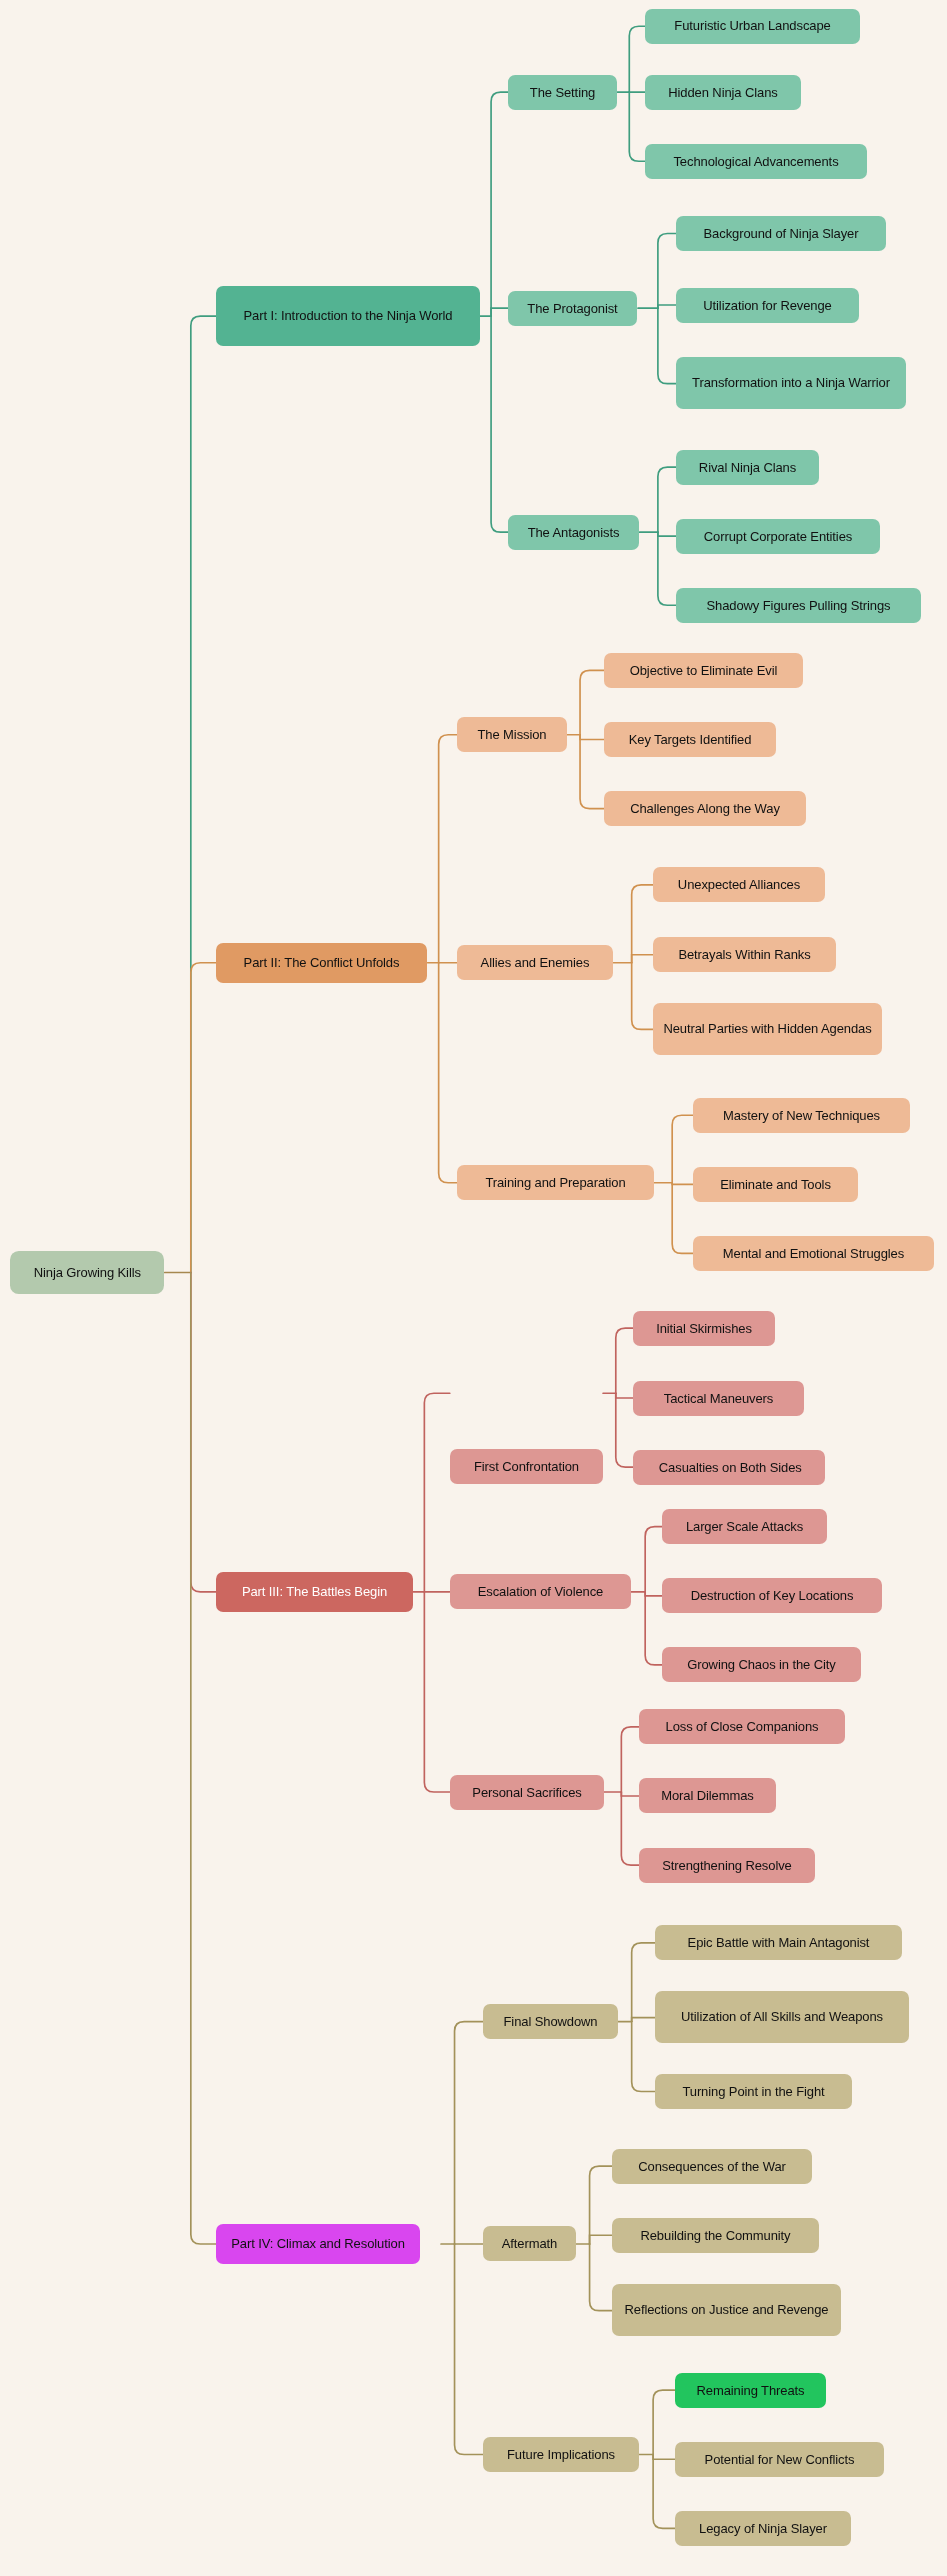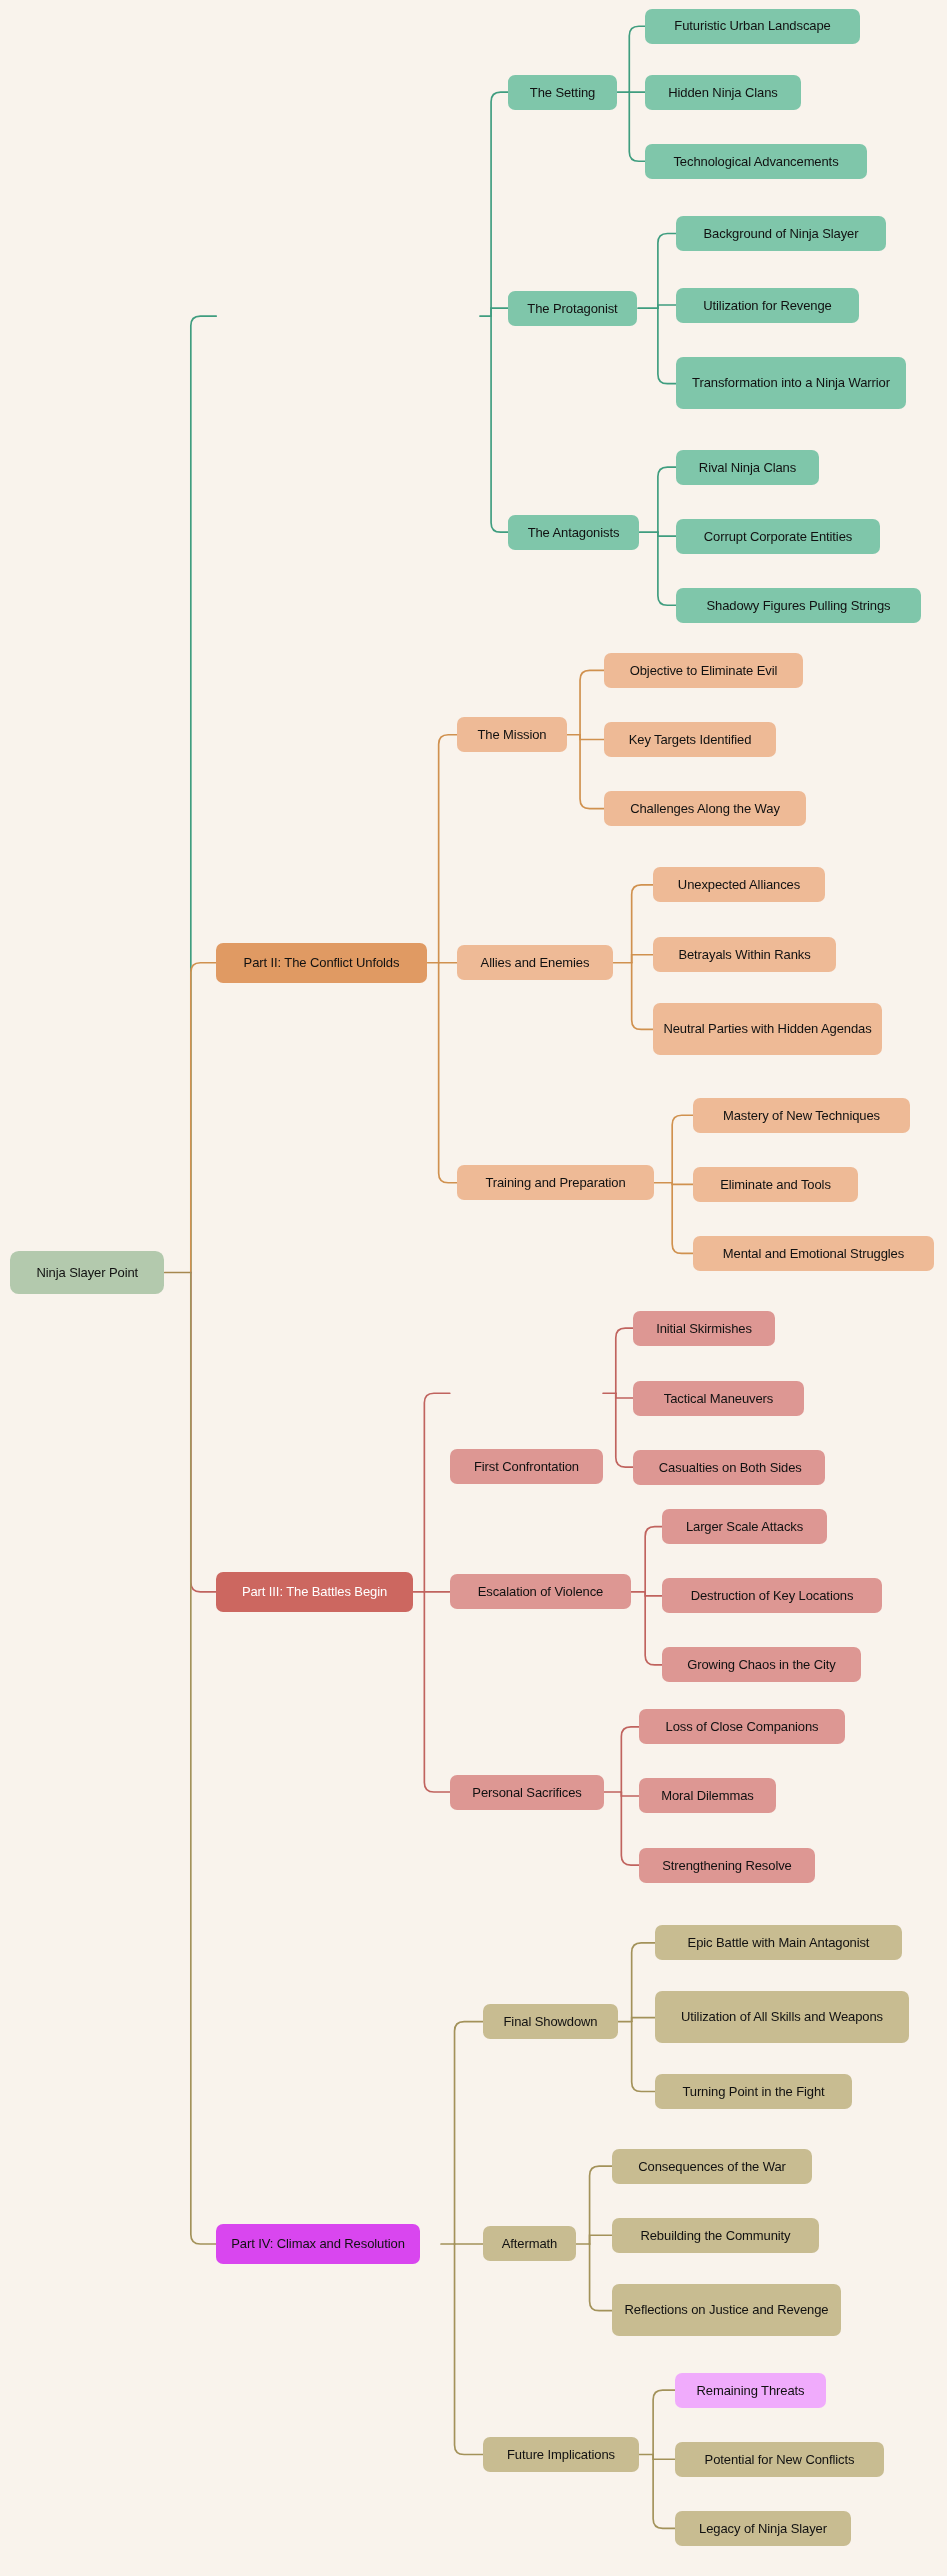--- a/index.html
+++ b/index.html
@@ -122,22 +122,23 @@
       <path d="M742 2825 V2814 H770" stroke="#a3925a"></path>
       <path d="M742 2825 V2897 Q742 2909 754 2909 H770" stroke="#a3925a"></path>
 
       <path d="M804 3090 H822" stroke="#a3925a"></path>
       <path d="M822 3090 V3021 Q822 3009 834 3009 H850" stroke="#a3925a"></path>
       <path d="M822 3090 V3096 H850" stroke="#a3925a"></path>
       <path d="M822 3090 V3171 Q822 3183 834 3183 H850" stroke="#a3925a"></path>
     </g>
   </svg>
 
-  <div class="node root" style="left: 10.3px; top: 1251px; width: 154px; height: 43px; background: rgb(179, 201, 173);">Ninja Slayer Point</div>
+  <div class="node root" style="left: 10.3px; top: 1251px; width: 154px; height: 43px; background: rgb(179, 201, 173);">Ninja Growing Kills</div>
 
+  <div class="node" style="left: 216px; top: 286px; width: 264px; height: 60px; background: rgb(83, 179, 146);">Part I: Introduction to the Ninja World</div>
   <div class="node" style="left: 508px; top: 75px; width: 109px; height: 35px; background: rgb(127, 198, 170);">The Setting</div>
   <div class="node" style="left: 645px; top: 8.7px; width: 215px; height: 35px; background: rgb(127, 198, 170);">Futuristic Urban Landscape</div>
   <div class="node" style="left: 645px; top: 75px; width: 156px; height: 35px; background: rgb(127, 198, 170);">Hidden Ninja Clans</div>
   <div class="node" style="left: 645px; top: 144px; width: 222px; height: 35px; background: rgb(127, 198, 170);">Technological Advancements</div>
   <div class="node" style="left: 508px; top: 291px; width: 129px; height: 35px; background: rgb(127, 198, 170);">The Protagonist</div>
   <div class="node" style="left: 676px; top: 216px; width: 210px; height: 35px; background: rgb(127, 198, 170);">Background of Ninja Slayer</div>
   <div class="node" style="left: 676px; top: 288px; width: 183px; height: 35px; background: rgb(127, 198, 170);">Utilization for Revenge</div>
   <div class="node" style="left: 676px; top: 357px; width: 230px; height: 52px; background: rgb(127, 198, 170);">Transformation into a Ninja Warrior</div>
   <div class="node" style="left: 508px; top: 515px; width: 131px; height: 35px; background: rgb(127, 198, 170);">The Antagonists</div>
   <div class="node" style="left: 676px; top: 450px; width: 143px; height: 35px; background: rgb(127, 198, 170);">Rival Ninja Clans</div>
@@ -175,18 +176,18 @@
   <div class="node" style="left: 216px; top: 2224px; width: 204px; height: 40px; background: #d946ef;">Part IV: Climax and Resolution</div>
   <div class="node" style="left: 483px; top: 2004px; width: 135px; height: 35px; background: rgb(200, 188, 145);">Final Showdown</div>
   <div class="node" style="left: 655px; top: 1925px; width: 247px; height: 35px; background: rgb(200, 188, 145);">Epic Battle with Main Antagonist</div>
   <div class="node" style="left: 655px; top: 1991px; width: 254px; height: 52px; background: rgb(200, 188, 145);">Utilization of All Skills and Weapons</div>
   <div class="node" style="left: 655px; top: 2074px; width: 197px; height: 35px; background: rgb(200, 188, 145);">Turning Point in the Fight</div>
   <div class="node" style="left: 483px; top: 2226px; width: 93px; height: 35px; background: rgb(200, 188, 145);">Aftermath</div>
   <div class="node" style="left: 612px; top: 2149px; width: 200px; height: 35px; background: rgb(200, 188, 145);">Consequences of the War</div>
   <div class="node" style="left: 612px; top: 2218px; width: 207px; height: 35px; background: rgb(200, 188, 145);">Rebuilding the Community</div>
   <div class="node" style="left: 612px; top: 2284px; width: 229px; height: 52px; background: rgb(200, 188, 145);">Reflections on Justice and Revenge</div>
   <div class="node" style="left: 483px; top: 2437px; width: 156px; height: 35px; background: rgb(200, 188, 145);">Future Implications</div>
-  <div class="node" style="left: 675px; top: 2373px; width: 151px; height: 35px; background: #f0abfc;">Remaining Threats</div>
+  <div class="node" style="left: 675px; top: 2373px; width: 151px; height: 35px; background: #22c55e;">Remaining Threats</div>
   <div class="node" style="left: 675px; top: 2442px; width: 209px; height: 35px; background: rgb(200, 188, 145);">Potential for New Conflicts</div>
   <div class="node" style="left: 675px; top: 2511px; width: 176px; height: 35px; background: rgb(200, 188, 145);">Legacy of Ninja Slayer</div>
 
 </div>
 
 
 </body></html>

